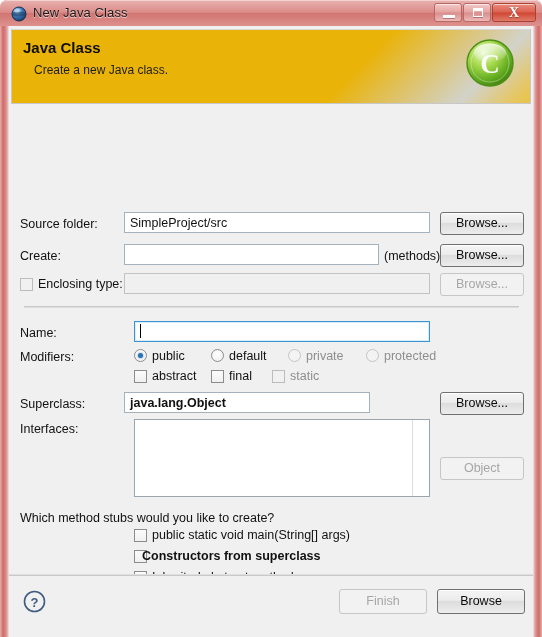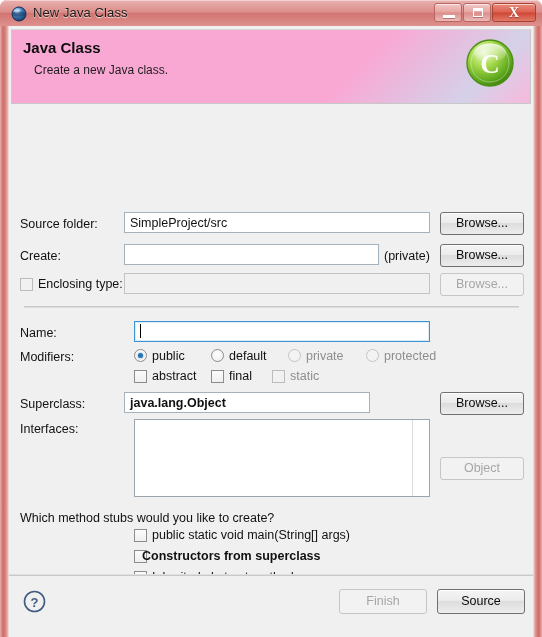--- a/index.html
+++ b/index.html
@@ -112,21 +112,21 @@
     width: 524px;
     height: 611px;
     background: #f0f0f0;
   }
 
   
   .header {
     position: relative;
     margin: 3px 2px 0 2px;
     height: 73px;
-    background: #f9a8d4;
+    background: #eab308;
     border: 1px solid #c8c8c8;
     border-top-color: #d7d7d7;
     overflow: hidden;
   }
   .header-wash {
     position: absolute;
     right: -40px; top: -60px;
     width: 260px; height: 200px;
     background: linear-gradient(150deg, rgba(206,216,236,0) 30%, rgba(206,216,236,.85) 62%, rgba(226,232,245,.35) 75%, rgba(255,255,255,0) 95%);
     transform: rotate(-16deg);
@@ -367,21 +367,21 @@
     </div>
 
     <div class="body">
 
       <span class="lbl" style="left:11px; top:113px;">Source folder:</span>
       <span class="txt" style="left:115px; top:108px; width:306px;">SimpleProject/src</span>
       <span class="btn" style="left:431px; top:108px; width:84px;">Browse...</span>
 
       <span class="lbl" style="left:11px; top:145px;">Create:</span>
       <span class="txt" style="left:115px; top:140px; width:255px;"></span>
-      <span class="lbl" style="left:375px; top:145px;">(private)</span>
+      <span class="lbl" style="left:375px; top:145px;">(methods)</span>
       <span class="btn" style="left:431px; top:140px; width:84px;">Browse...</span>
 
       <span class="cb disabled" style="left:11px; top:174px;"></span>
       <span class="lbl" style="left:29px; top:173px;">Enclosing type:</span>
       <span class="txt disabled" style="left:115px; top:169px; width:306px;"></span>
       <span class="btn disabled" style="left:431px; top:169px; width:84px;">Browse...</span>
 
       <span class="sep" style="left:15px; top:202px; width:495px;"></span>
 
       <span class="lbl" style="left:11px; top:222px;">Name:</span>
@@ -438,17 +438,17 @@
     </div>
 
     <div class="footer">
       <span class="help-icon">
         <svg width="23" height="23" viewBox="0 0 23 23">
           <circle cx="11.5" cy="11.5" r="10" fill="#f0f0f0" stroke="#3f5c80" stroke-width="1.6"></circle>
           <text x="11.5" y="16.5" font-family="Liberation Sans, sans-serif" font-size="13" font-weight="bold" fill="#3f5c80" text-anchor="middle">?</text>
         </svg>
       </span>
       <span class="btn disabled" style="left:330px; top:14px; width:88px; height:25px; line-height:23px;">Finish</span>
-      <span class="btn" style="left:428px; top:14px; width:88px; height:25px; line-height:23px;">Source</span>
+      <span class="btn" style="left:428px; top:14px; width:88px; height:25px; line-height:23px;">Browse</span>
     </div>
 
   </div>
 </div>
 
 </body></html>

